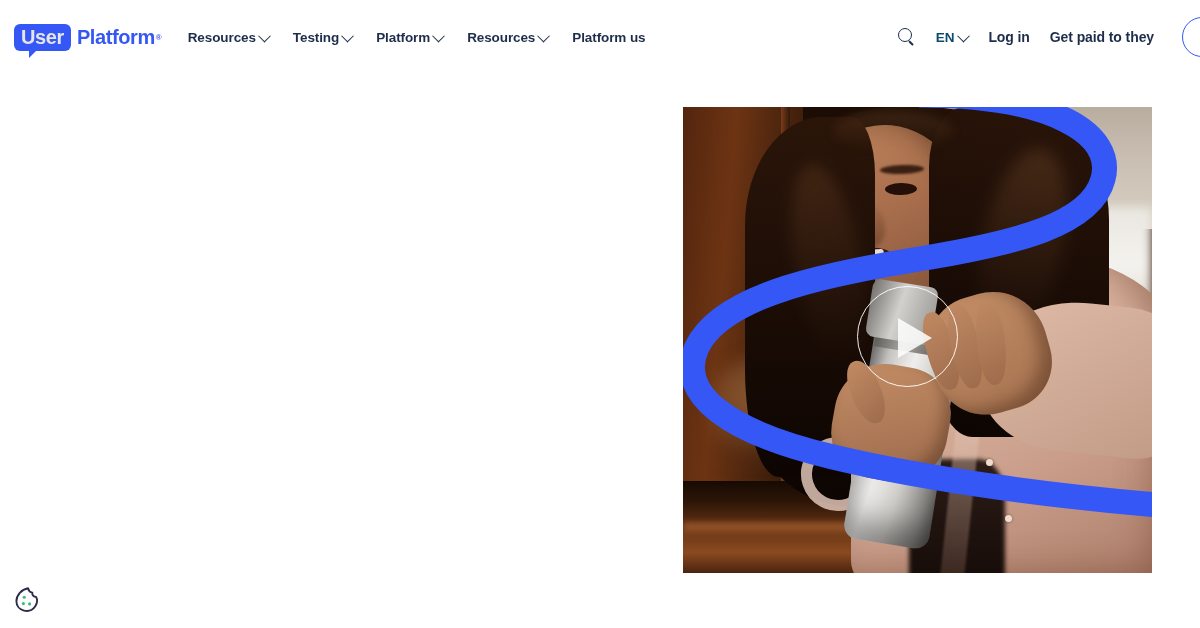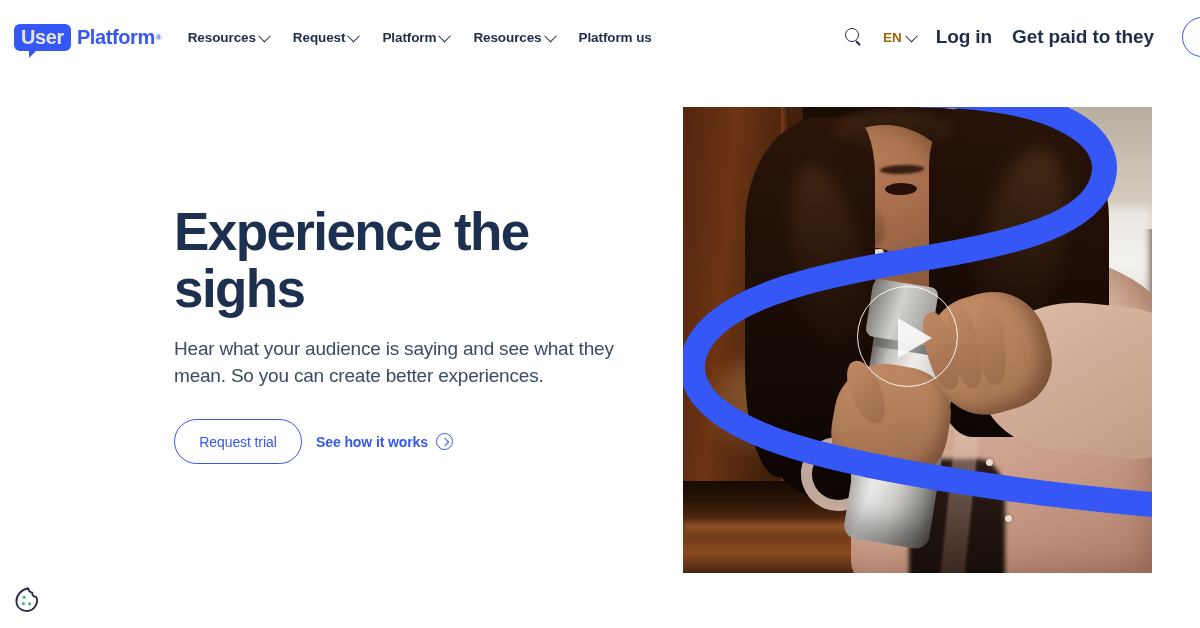--- a/index.html
+++ b/index.html
@@ -142,28 +142,28 @@
     width: 6px; height: 1.8px;
     background: #1e2d4a;
     transform: rotate(45deg);
     transform-origin: left center;
     border-radius: 1px;
   }
   .lang {
     display: flex;
     align-items: center;
     gap: 5px;
-    color: #a16207;
+    color: #0c4a6e;
     font-size: 13.5px;
     font-weight: bold;
     cursor: pointer;
   }
   .nav-link {
     color: #1e2d4a;
-    font-size: 19px;
+    font-size: 14px;
     font-weight: bold;
     letter-spacing: -0.1px;
     white-space: nowrap;
     cursor: pointer;
   }
   .header-cta {
     width: 130px;
     height: 40px;
     border: 1.5px solid #3557f6;
     border-radius: 22px;
@@ -609,21 +609,21 @@
       <span class="logo-testing">Platform</span>
       <span class="logo-tm">®</span>
     </div>
 
     <nav class="nav-main">
       <div class="nav-item">
         <span>Resources</span>
         <span class="chev"></span>
       </div>
       <div class="nav-item">
-        <span>Request</span>
+        <span>Testing</span>
         <span class="chev"></span>
       </div>
       <div class="nav-item">
         <span>Platform</span>
         <span class="chev"></span>
       </div>
       <div class="nav-item">
         <span>Resources</span>
         <span class="chev"></span>
       </div>
@@ -640,33 +640,20 @@
         <span class="chev"></span>
       </div>
 
       <div class="nav-link">Log in</div>
       <div class="nav-link">Get paid to they</div>
 
       <div class="header-cta">Request trial</div>
     </div>
   </div>
 
-  <div class="hero-left">
-    <h1 class="headline">Experience the sighs</h1>
-    <p class="subhead">Hear what your audience is saying and see what they mean. So you can create better experiences.</p>
-
-    <div class="cta-row">
-      <button class="btn-request">Request trial</button>
-
-      <a class="link-works">
-        <span>See how it works</span>
-        <span class="circle-arrow"></span>
-      </a>
-    </div>
-  </div>
 
   <div class="hero-media">
     <div class="photo">
       <div class="bg-wall"></div>
       <div class="bg-window"></div>
       <div class="bg-window2"></div>
       <div class="bg-cabinet"></div>
       <div class="bg-cabinet-edge"></div>
       <div class="bg-blurObj"></div>
       <div class="bg-counter"></div>

